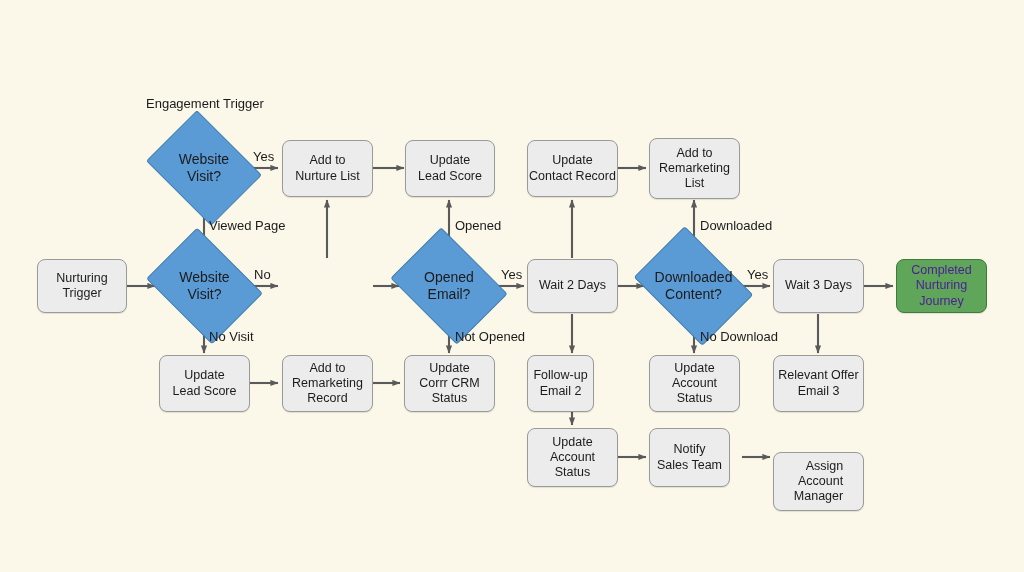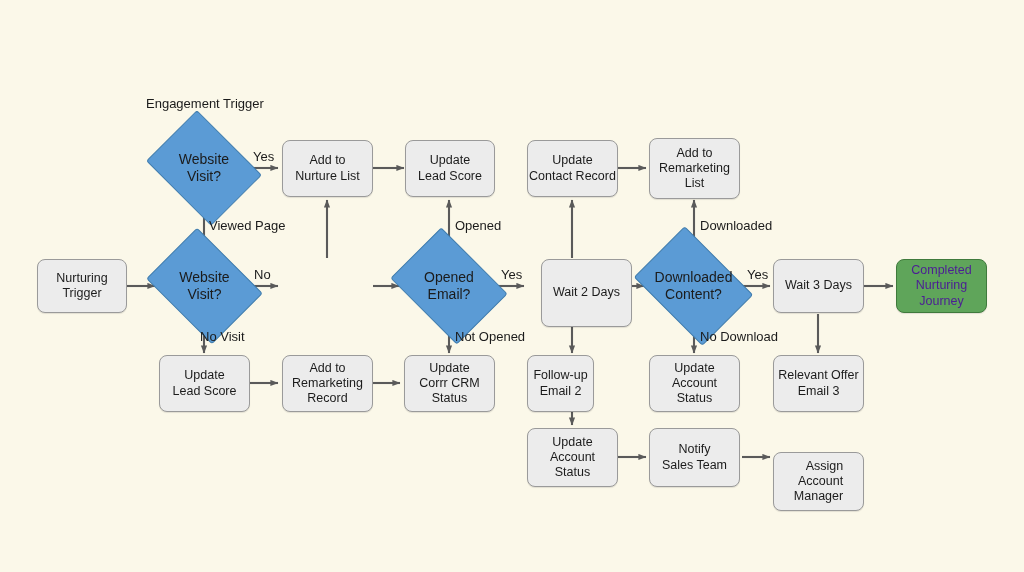--- a/index.html
+++ b/index.html
@@ -181,21 +181,21 @@
 
   <div class="node box" style="left:649px; top:138px; width:91px; height:61px;">
     <div>Add to<br>Remarketing<br>List</div>
   </div>
 
   <div class="node box" style="left:37px; top:259px; width:90px; height:54px;">
     <div>Nurturing<br>Trigger</div>
   </div>
 
 
-  <div class="node box" style="left:527px; top:259px; width:91px; height:68px;margin-left:14px;">
+  <div class="node box" style="left:527px; top:259px; width:91px; height:54px;">
     <div>Wait 2 Days</div>
   </div>
 
   <div class="node box" style="left:773px; top:259px; width:91px; height:54px;align-items:center;">
     <div>Wait 3 Days</div>
   </div>
 
   <div class="node box green" style="left:896px; top:259px; width:91px; height:54px;">
     <div>Completed<br>Nurturing<br>Journey</div>
   </div>
@@ -221,32 +221,32 @@
   </div>
 
   <div class="node box" style="left:773px; top:355px; width:91px; height:57px;">
     <div>Relevant Offer<br>Email 3</div>
   </div>
 
   <div class="node box" style="left:527px; top:428px; width:91px; height:59px;">
     <div>Update<br>Account<br>Status</div>
   </div>
 
-  <div class="node box" style="left:649px; top:428px; width:91px; height:59px;">
+  <div class="node box" style="left:649px; top:428px; width:81px; height:59px;">
     <div>Notify<br>Sales Team</div>
   </div>
 
   <div class="node box" style="left:773px; top:452px; width:91px; height:59px;text-align:right;">
     <div>Assign<br>Account<br>Manager</div>
   </div>
 
   <div class="edge-label" style="left:253px; top:149px;">Yes</div>
   <div class="edge-label" style="left:209px; top:218px;">Viewed Page</div>
   <div class="edge-label" style="left:254px; top:267px;">No</div>
-  <div class="edge-label" style="left:200px; top:329px;">No Visit</div>
+  <div class="edge-label" style="left:209px; top:329px;">No Visit</div>
   <div class="edge-label" style="left:455px; top:218px;">Opened</div>
   <div class="edge-label" style="left:501px; top:267px;">Yes</div>
   <div class="edge-label" style="left:455px; top:329px;">Not Opened</div>
   <div class="edge-label" style="left:700px; top:218px;">Downloaded</div>
   <div class="edge-label" style="left:747px; top:267px;">Yes</div>
   <div class="edge-label" style="left:700px; top:329px;">No Download</div>
 
 </div>
 
 </body></html>

